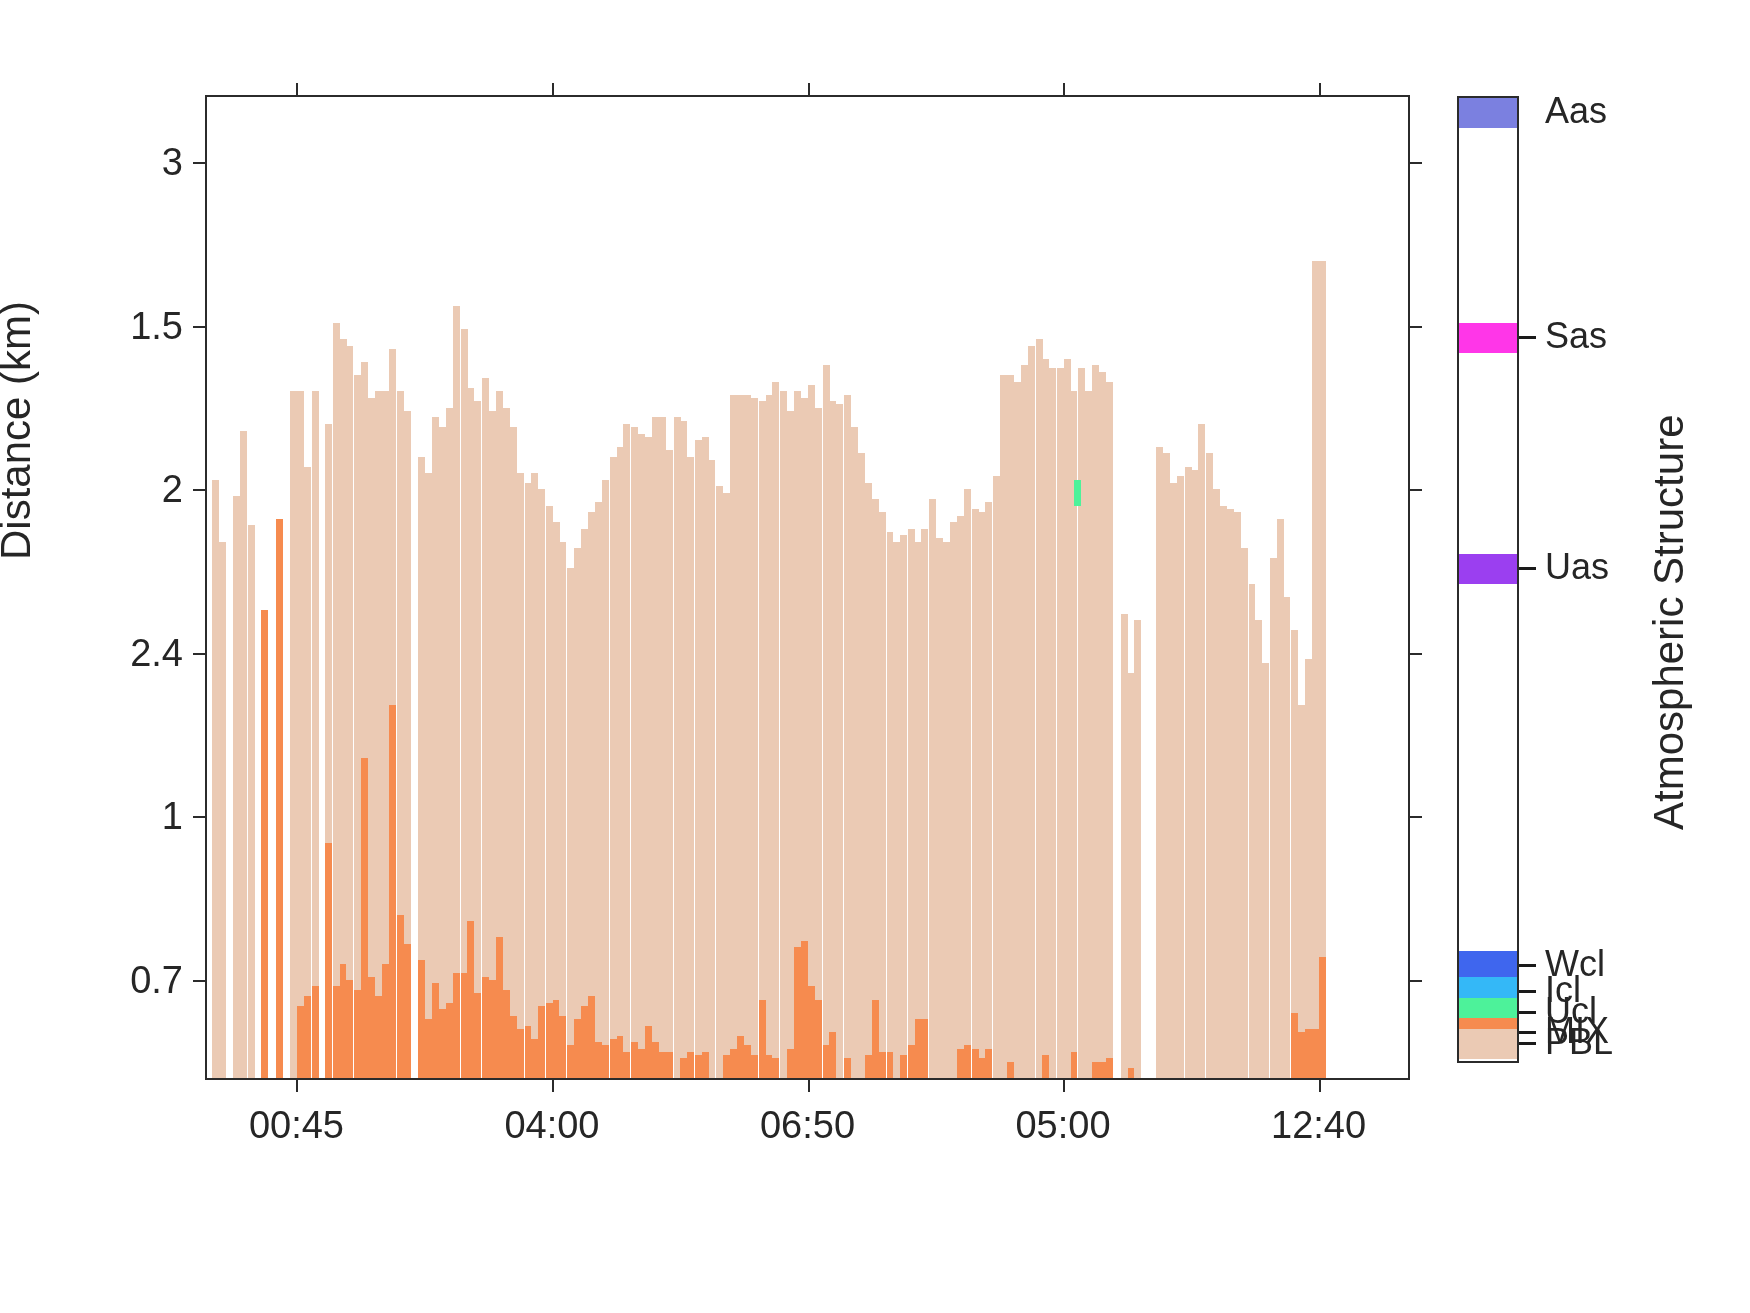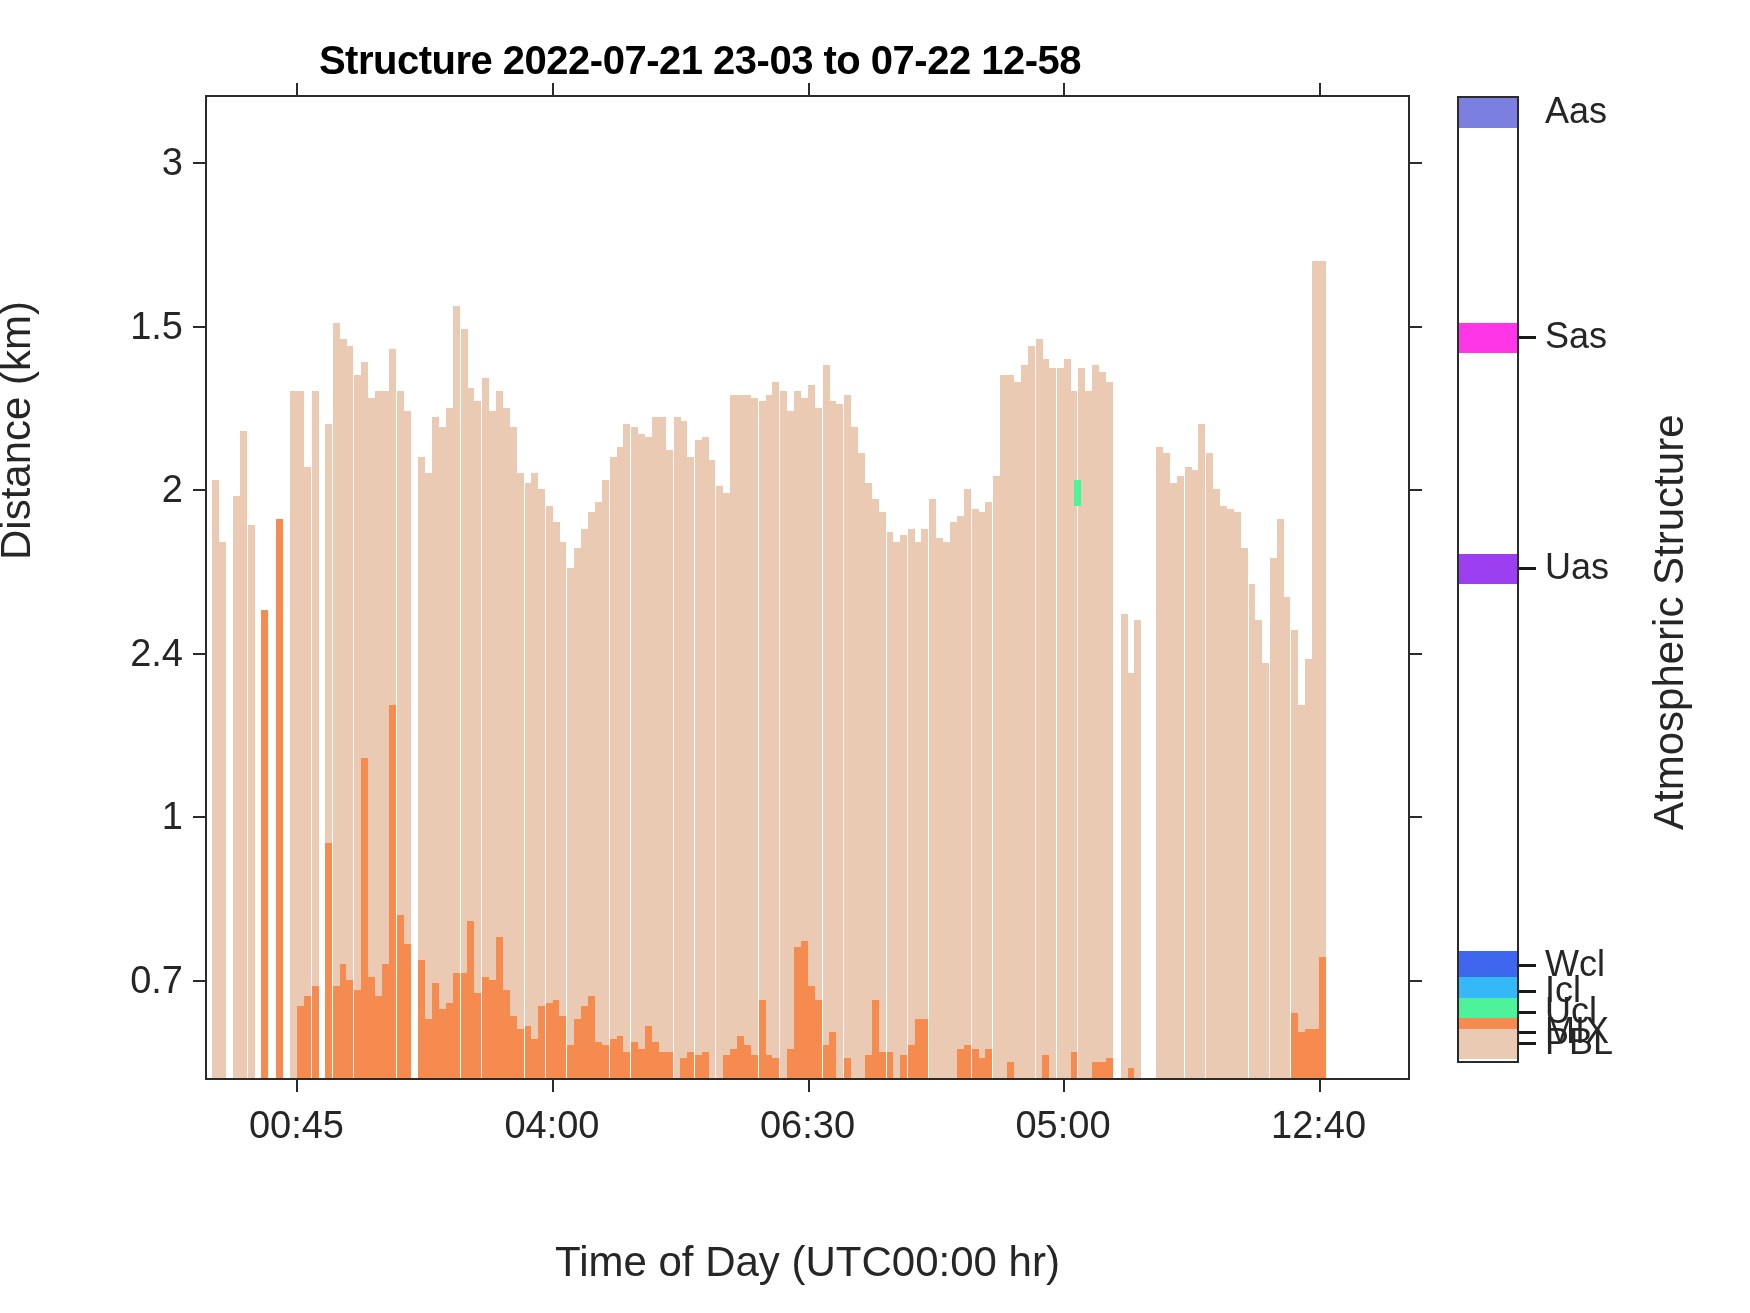--- a/index.html
+++ b/index.html
@@ -61,21 +61,20 @@
     position:absolute;left:1645px;top:830px;
     transform-origin:0 0;transform:rotate(-90deg);
     font-size:42px;color:#262626;white-space:nowrap;
   }
 </style>
 </head>
 <body>
 
 <div id="root">
 
-  <div class="chart-title">Structure 2022-07-21 23-03 to 07-22 12-58</div>
 
   <div class="plot-frame">
     <div class="plot-canvas" id="plot-canvas">
         <div class="bar-col" style="left: 4.91899px; width: 6.98156px; height: 598.41px;">
           <div class="seg" style="background: rgb(235, 202, 180); bottom: 0px; height: 100%;"></div>
         </div>
         <div class="bar-col" style="left: 11.7332px; width: 6.98156px; height: 536.28px;">
           <div class="seg" style="background: rgb(235, 202, 180); bottom: 0px; height: 100%;"></div>
         </div>
         <div class="bar-col" style="left: 26.2133px; width: 6.98156px; height: 582.06px;">
@@ -638,32 +637,31 @@
       </div>
     <div id="x-axis-ticks">
         <div class="xtick" style="left: 89.4362px;"></div>
         <div class="xtick-t" style="left: 89.4362px;"></div>
         <div class="xtick-label" style="left: 89.4362px;">00:45</div>
         <div class="xtick" style="left: 344.968px;"></div>
         <div class="xtick-t" style="left: 344.968px;"></div>
         <div class="xtick-label" style="left: 344.968px;">04:00</div>
         <div class="xtick" style="left: 600.5px;"></div>
         <div class="xtick-t" style="left: 600.5px;"></div>
-        <div class="xtick-label" style="left: 600.5px;">06:30</div>
+        <div class="xtick-label" style="left: 600.5px;">06:50</div>
         <div class="xtick" style="left: 856.032px;"></div>
         <div class="xtick-t" style="left: 856.032px;"></div>
         <div class="xtick-label" style="left: 856.032px;">05:00</div>
         <div class="xtick" style="left: 1111.56px;"></div>
         <div class="xtick-t" style="left: 1111.56px;"></div>
         <div class="xtick-label" style="left: 1111.56px;">12:40</div>
       </div>
   </div>
 
   <div class="ylabel">Distance (km)</div>
-  <div class="xlabel">Time of Day (UTC00:00 hr)</div>
 
   <div class="cbar">
     <div id="cbar-body">
         <div class="cbar-seg" style="background: rgb(123, 128, 224); top: 0px; height: 30px;"></div>
         <div class="cbar-seg" style="background: rgb(255, 54, 232); top: 225.195px; height: 30px;"></div>
         <div class="cbar-seg" style="background: rgb(155, 63, 240); top: 456.315px; height: 30px;"></div>
         <div class="cbar-seg" style="background: rgb(63, 102, 238); top: 853.071px; height: 30px;"></div>
         <div class="cbar-seg" style="background: rgb(52, 184, 247); top: 879.072px; height: 30px;"></div>
         <div class="cbar-seg" style="background: rgb(77, 242, 154); top: 900.258px; height: 30px;"></div>
         <div class="cbar-seg" style="background: rgb(246, 139, 79); top: 919.518px; height: 30px;"></div>

